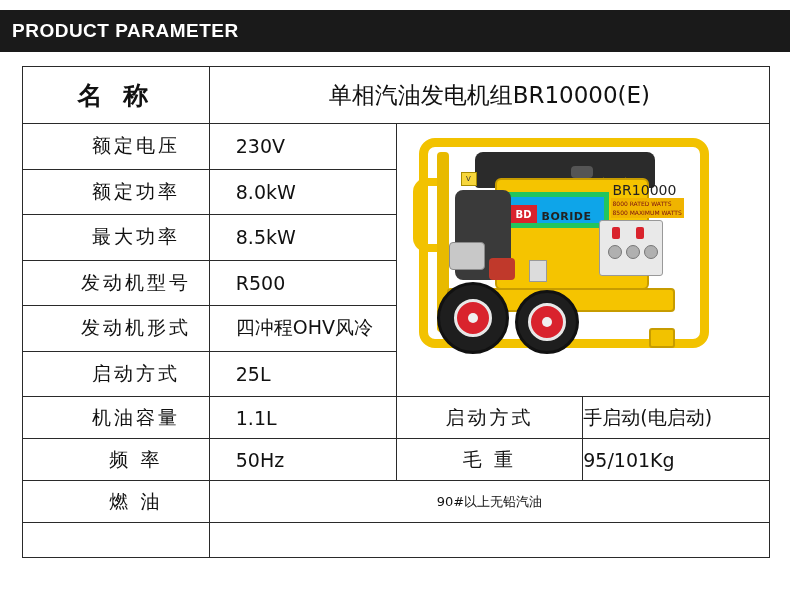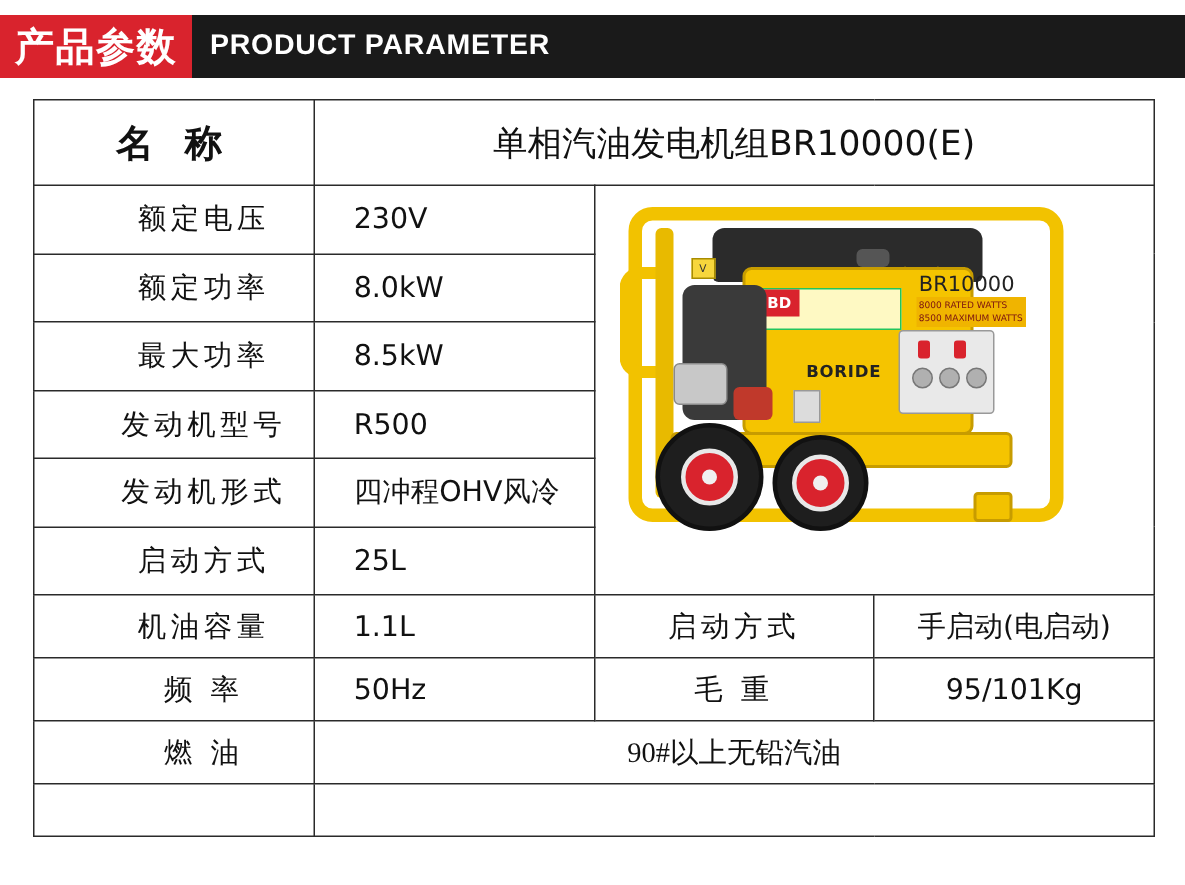--- a/index.html
+++ b/index.html
@@ -98,28 +98,26 @@
     padding: 0;
     vertical-align: middle;
     background: #fff;
   }
   td.sub-label {
     text-align: center;
     letter-spacing: 3px;
     width: 164px;
   }
   td.sub-value {
-    text-align: center;
     width: 182px;
     margin-top: 36px;
   }
   td.full-value {
     text-align: center;
-    font-size: 19px;
-    font-family: Liberation Serif, serif;
+    font-size: 13px;
   }
   tr.last-row td {
     height: 34px;
   }
 
   
   .gen-wrap {
     position: relative;
     width: 100%;
     height: 272px;
@@ -187,24 +185,24 @@
     font-size: 10px;
     font-family: "DejaVu Sans", sans-serif;
     letter-spacing: 1px;
   }
   .brand-plate {
     position: absolute;
     left: 100px;
     top: 60px;
     width: 96px;
     height: 26px;
-    background: #fef9c3;
-    border: 1px solid #22c55e;
+    background: #0ea5e9;
+    border: 5px solid #22c55e;
     display: flex;
-    align-items: flex-start;
+    align-items: flex-end;
   }
   .brand-logo {
     width: 26px;
     height: 18px;
     margin-left: 3px;
     background: #d9232d;
     color: #fff;
     font-size: 10px;
     font-weight: bold;
     display: flex;
@@ -382,21 +380,20 @@
     background: #dcdcdc;
     border: 1px solid #999;
   }
 </style>
 </head>
 <body>
 
 <div class="page">
 
   <div class="header">
-    <div class="header-badge">产品参数</div>
     <div class="header-title">PRODUCT PARAMETER</div>
   </div>
 
   <table class="spec-table">
     <tbody>
       <tr>
         <td class="title-name">名  称</td>
         <td class="title-value" colspan="3">单相汽油发电机组BR10000(E)</td>
       </tr>
 

